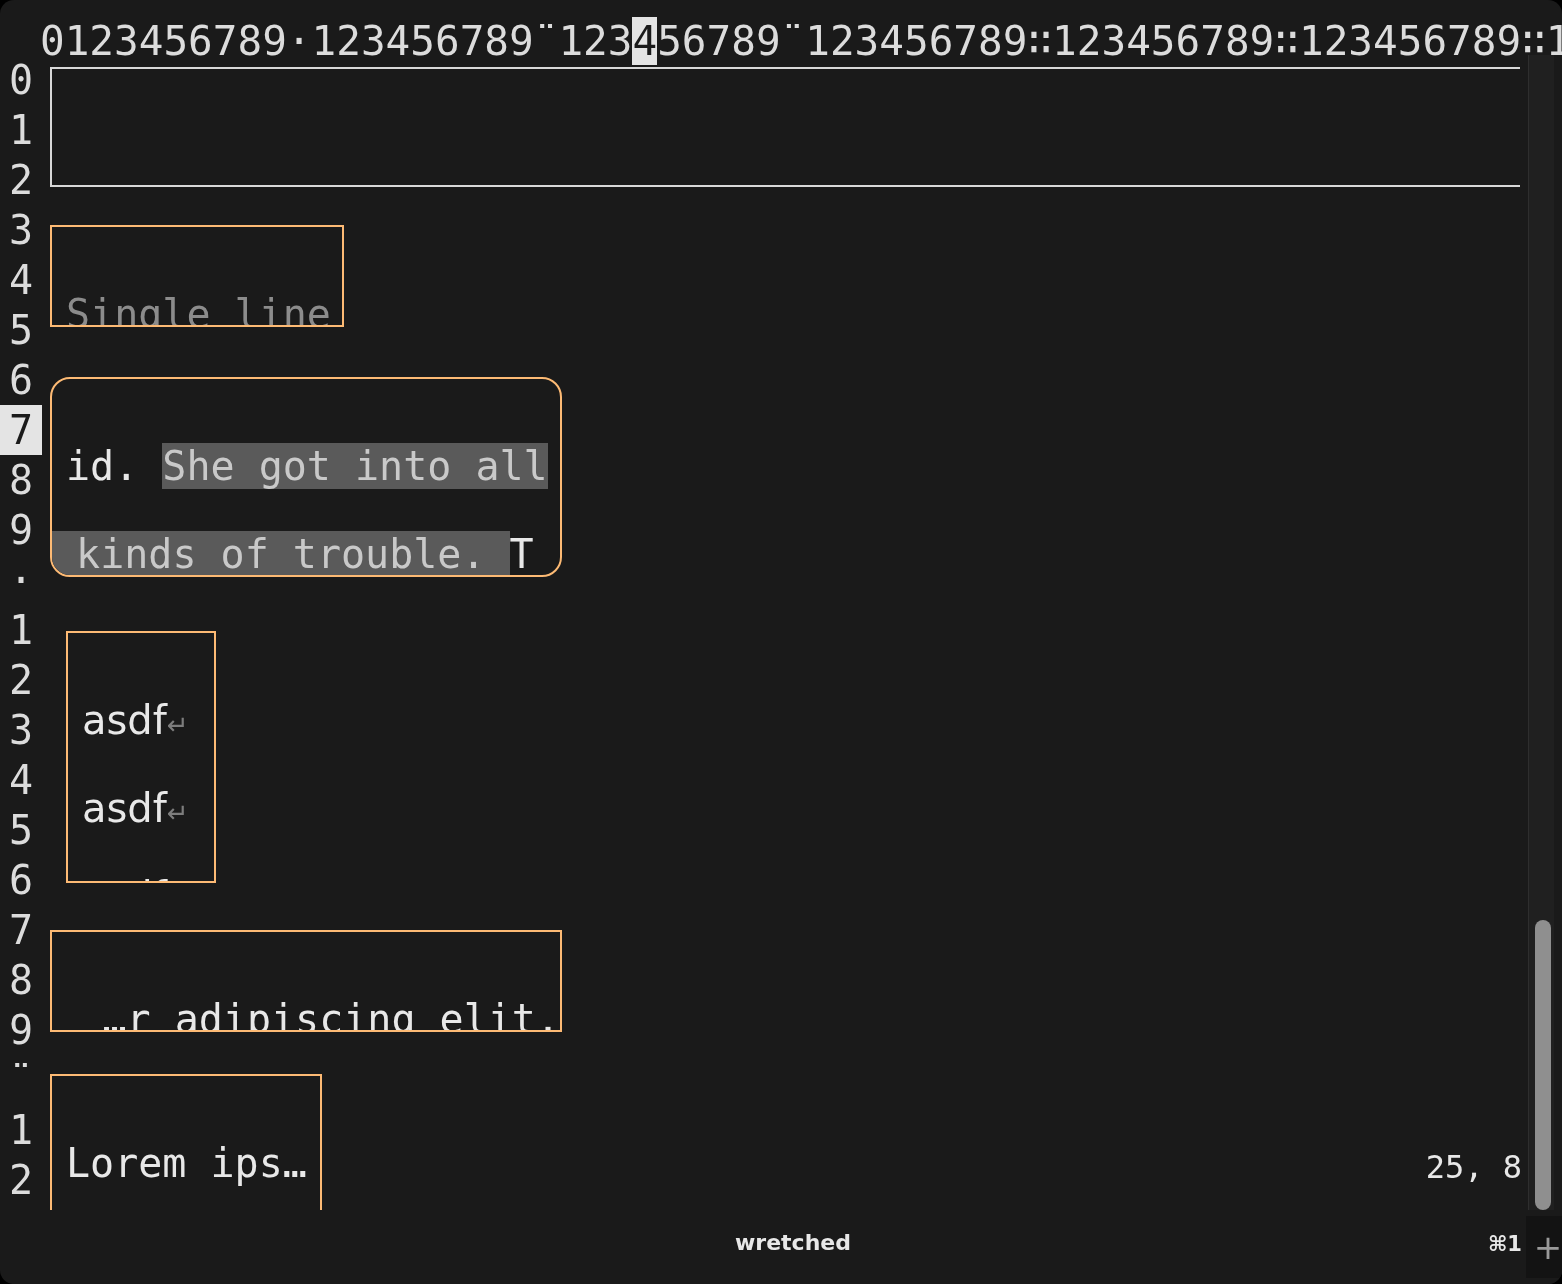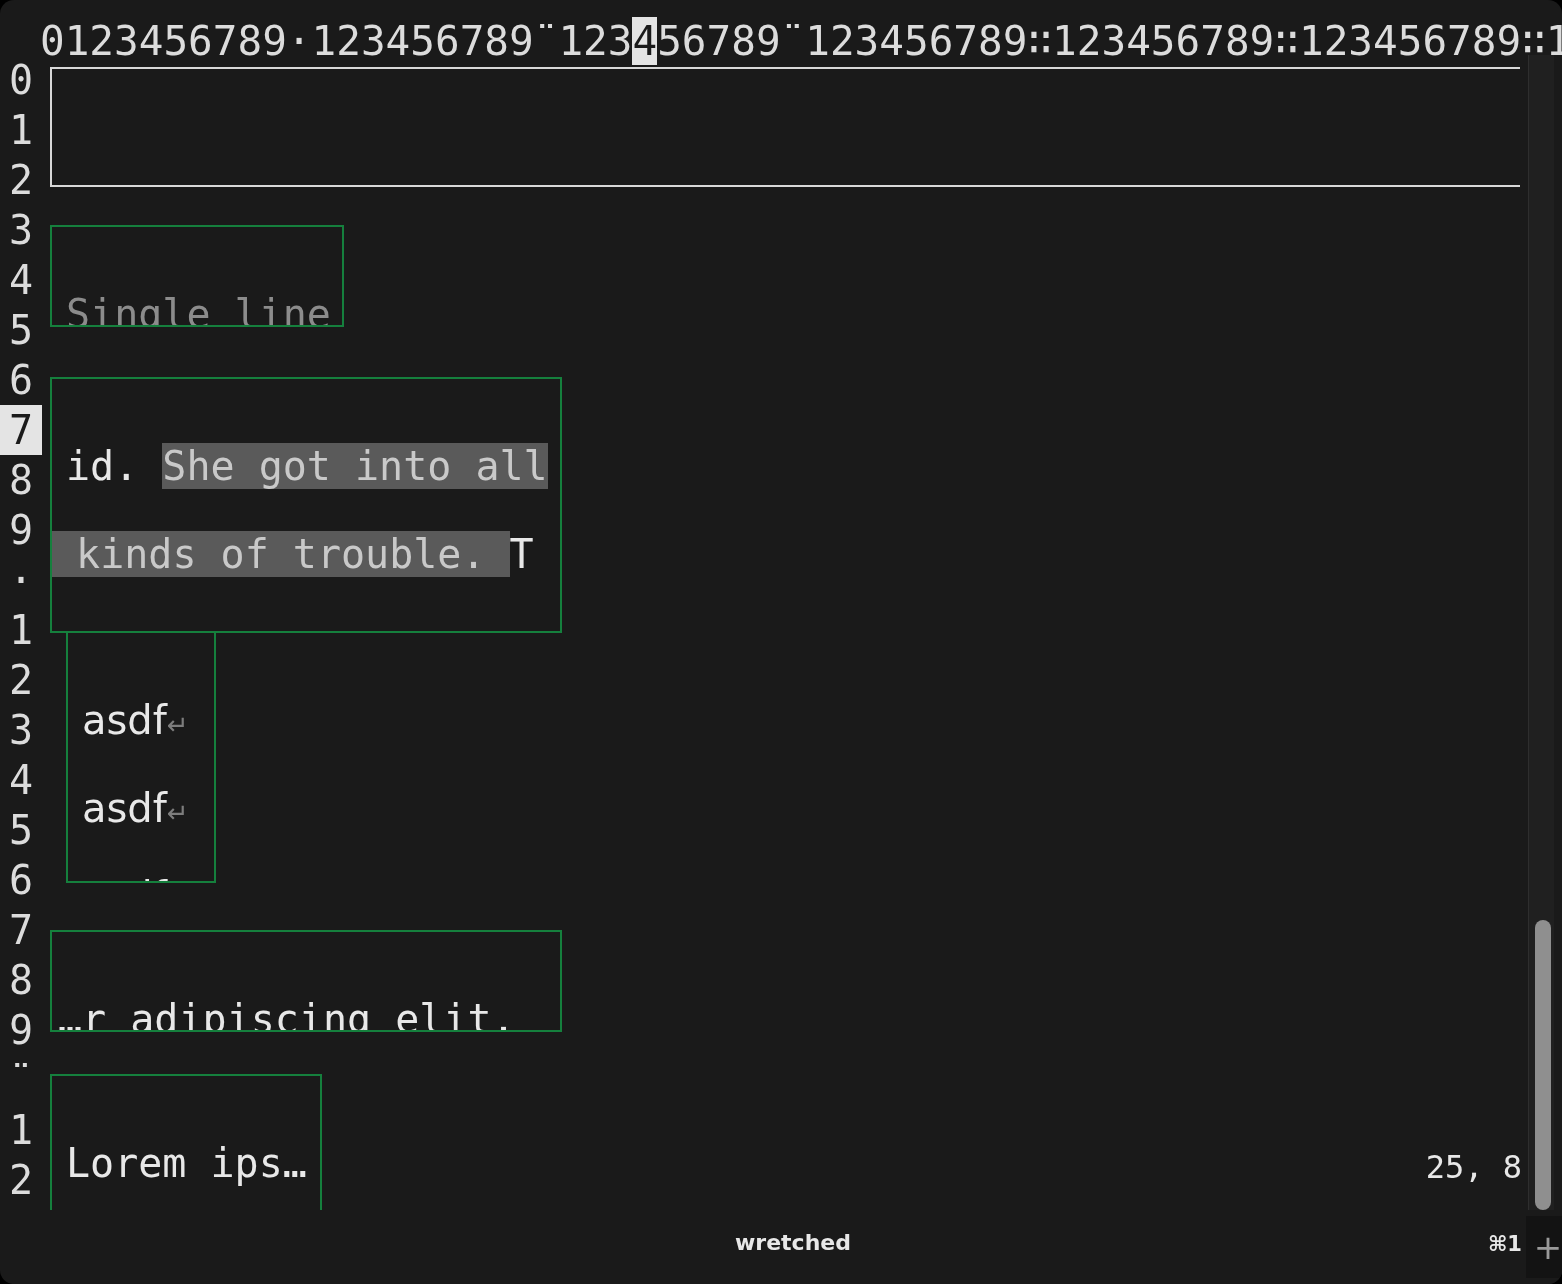--- a/index.html
+++ b/index.html
@@ -59,21 +59,21 @@
   
   #canvas {
     position: absolute;
     left: 42px; top: 55px;
     width: 1478px;
     height: 1155px;
     overflow: hidden;
   }
   .tbox {
     position: absolute;
-    border: 2px solid #15803d;
+    border: 2px solid #fdba74;
     background: transparent;
     white-space: pre;
     overflow: hidden;
   }
   .tline {
     height: 50px;
     line-height: 50px;
     white-space: pre;
     font-size: 40px;
     color: #e8e8e8;
@@ -88,23 +88,23 @@
   
   #box-top {
     left: 8px; top: 12px;
     width: 1480px; height: 120px;
     border-left: 2px solid #d8d8d8;
     border-top: 2px solid #d8d8d8;
     border-bottom: 2px solid #d8d8d8;
     border-right: none;
   }
   #box-single { left: 8px; top: 170px; width: 294px; height: 102px; }
-  #box-para   { left: 8px; top: 322px; width: 512px; height: 256px; }
+  #box-para   { left: 8px; top: 322px; width: 512px; height: 200px; border-radius: 20px; }
   #box-asdf   { left: 24px; top: 576px; width: 150px; height: 252px; }
-  #box-adip   { left: 8px; top: 875px; width: 512px; height: 102px; }
+  #box-adip   { left: 8px; top: 875px; width: 512px; height: 102px; text-align: right; }
   #box-lorem  { left: 8px; top: 1019px; width: 272px; height: 160px; }
 
   
   #scrolltrack {
     position: absolute;
     right: 8px; top: 55px;
     width: 26px; height: 1155px;
     background: #202020;
     border-left: 1px solid #2e2e2e;
   }

